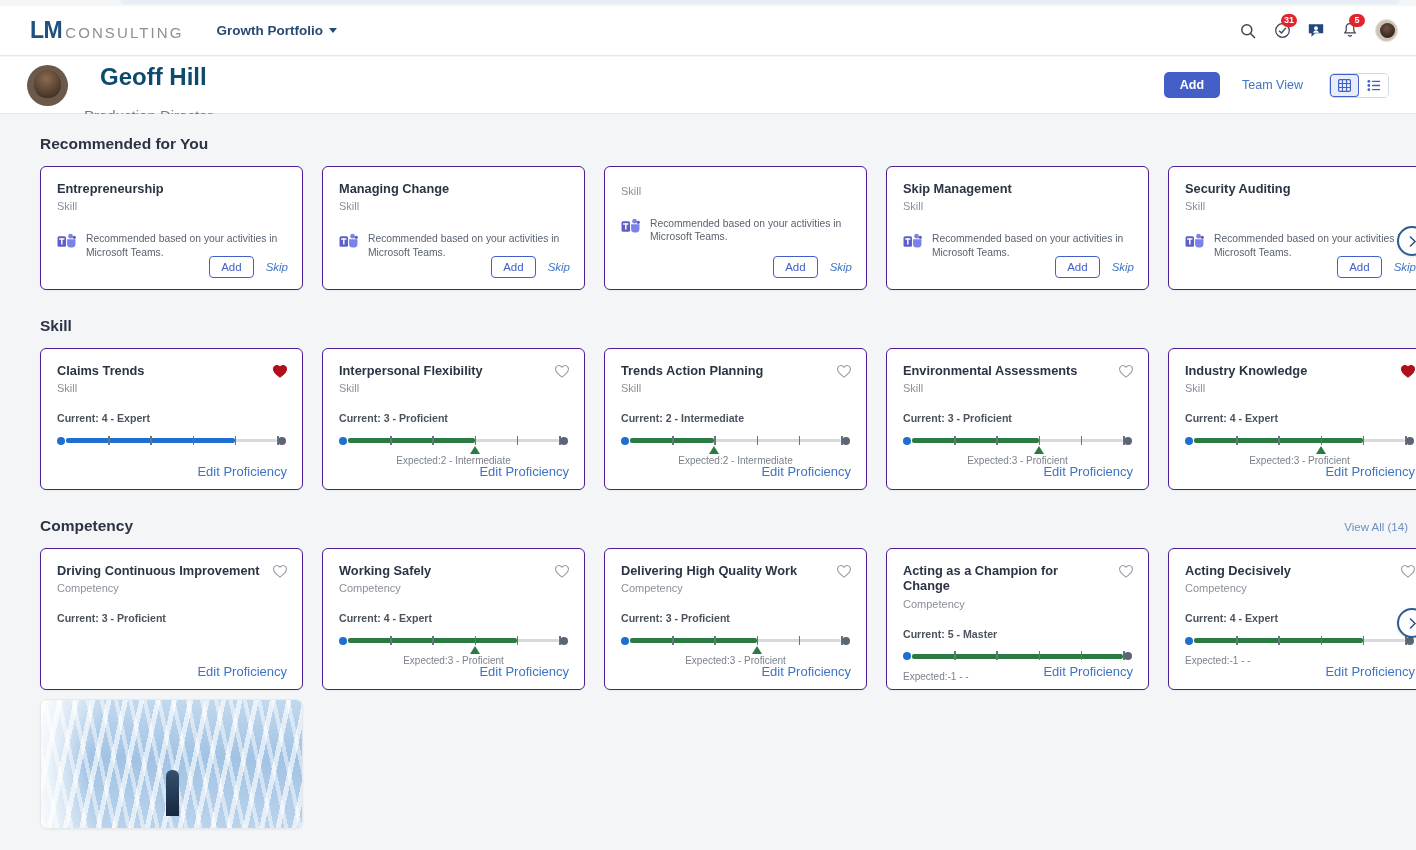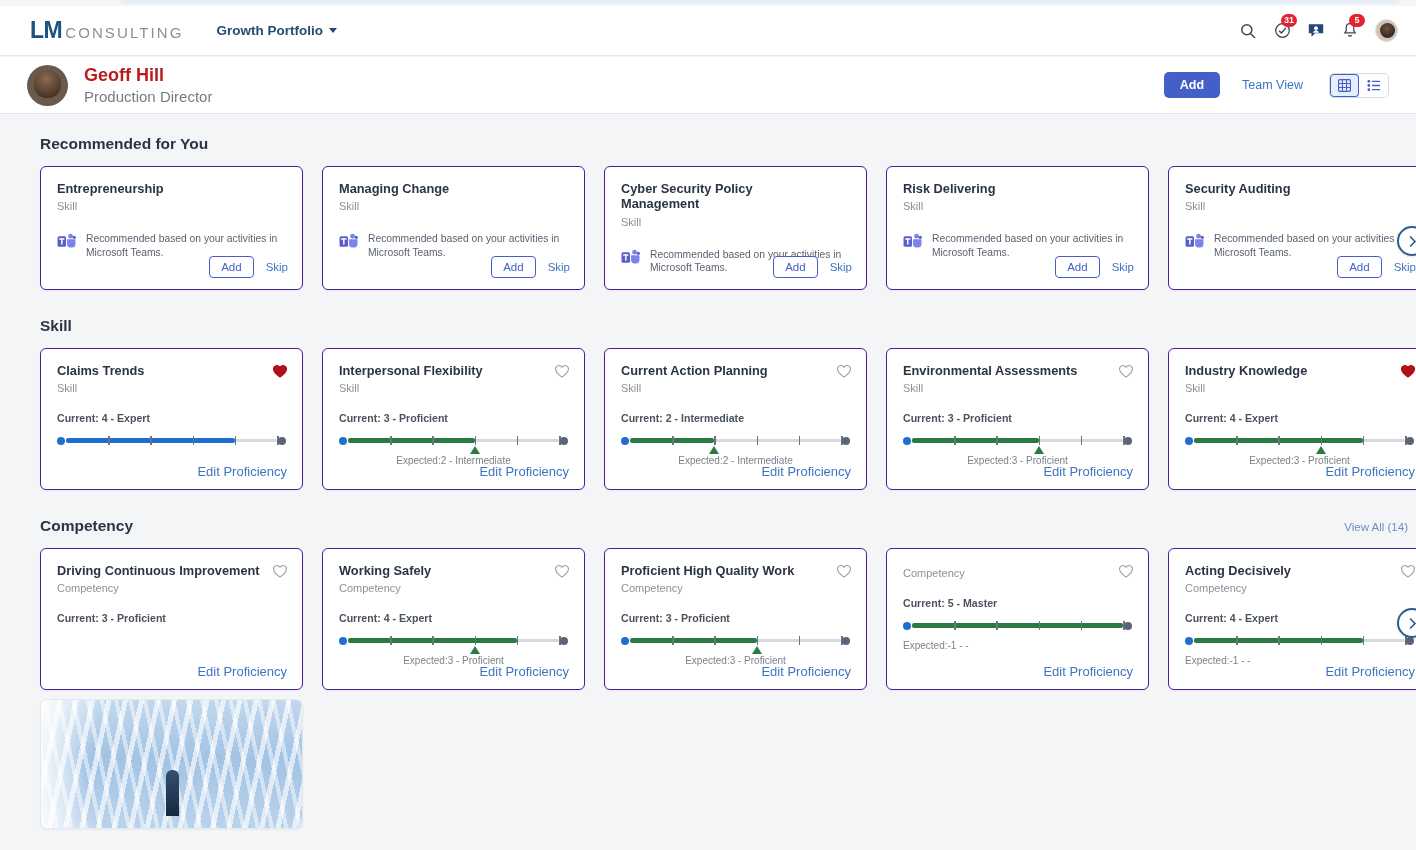--- a/index.html
+++ b/index.html
@@ -93,21 +93,21 @@
     width: 41px; height: 41px; border-radius: 50%;
     margin-left: 27px; overflow: hidden;
     background: #6b5a4c; position: relative; flex: none;
   }
   .avatar-lg::after {
     content: ""; position: absolute; left: 7px; top: 5px;
     width: 27px; height: 28px; border-radius: 50% 50% 46% 46%;
     background: radial-gradient(circle at 45% 32%, #8a6a54 0%, #54402f 60%, #2e2219 100%);
   }
   .pname { margin-left: 16px; }
-  .pname h1 { margin: 0; font-size: 18px; font-weight: bold; color: #b91c1c; }
+  .pname h1 { margin: 16px; font-size: 24px; font-weight: bold; color: #0c4a6e; }
   .pname .ptitle { font-size: 15px; color: #757c86; margin-top: 2px; }
   .profile-actions {
     margin-left: auto; margin-right: 27px;
     display: flex; align-items: center; gap: 0;
   }
   .btn-add {
     background: #4460c8; color: #fff; border: none;
     font-family: "Liberation Sans", sans-serif;
     font-size: 12.5px; font-weight: bold;
     padding: 6px 16px; border-radius: 5px; cursor: pointer;
@@ -172,21 +172,21 @@
   .rec-text { font-size: 10.3px; color: #5a6270; line-height: 1.28; }
   .rec-actions {
     position: absolute; right: 14px; bottom: 11px;
     display: flex; align-items: center; gap: 12px;
   }
   .btn-outline {
     border: 1px solid #4460c8; color: #4460c8; background: #fff;
     font-family: "Liberation Sans", sans-serif;
     font-size: 11.5px; padding: 4px 11px; border-radius: 4px; cursor: pointer;
   }
-  .link-skip { font-size: 11.5px; color: #3e74c4; cursor: pointer; text-decoration: none; }
+  .link-skip { font-size: 11.5px; color: #3e74c4; cursor: pointer; text-decoration: none; font-style: italic; }
 
   
   .prof-card { height: 142px; }
   .heart {
     position: absolute; right: 14px; top: 14px;
     width: 16px; height: 16px; cursor: pointer;
   }
   .current-line {
     font-size: 10.6px; font-weight: bold; color: #4b535e; margin-top: 18px;
   }
@@ -387,40 +387,39 @@
             <path d="M10.6 6.6 h8.9 v5.1 a3.6 3.6 0 0 1 -3.6 3.6 h-1.7 a3.6 3.6 0 0 1 -3.6 -3.6 Z" fill="#7b83eb"></path>
           </svg>
           <div class="rec-text">Recommended based on your activities in Microsoft Teams.</div>
         </div>
         <div class="rec-actions">
           <button class="btn-outline">Add</button>
           <a class="link-skip">Skip</a>
         </div>
       </div>
       <div class="card rec-card">
-        <div class="card-title">Cyber Security Policy Management</div>
         <div class="card-sub">Skill</div>
         <div class="rec-body">
           <svg class="teams-icon" viewBox="0 0 20 18">
             <rect x="0.5" y="3.5" width="9" height="11" rx="1.6" fill="#5b5fc7"></rect>
             <rect x="2.2" y="5.6" width="5.6" height="1.5" fill="#ffffff"></rect>
             <rect x="4.3" y="5.6" width="1.5" height="6.6" fill="#ffffff"></rect>
             <circle cx="14.3" cy="3.4" r="2.5" fill="#7b83eb"></circle>
             <circle cx="18.2" cy="4.6" r="1.8" fill="#5b5fc7"></circle>
             <path d="M10.6 6.6 h8.9 v5.1 a3.6 3.6 0 0 1 -3.6 3.6 h-1.7 a3.6 3.6 0 0 1 -3.6 -3.6 Z" fill="#7b83eb"></path>
           </svg>
           <div class="rec-text">Recommended based on your activities in Microsoft Teams.</div>
         </div>
         <div class="rec-actions">
           <button class="btn-outline">Add</button>
           <a class="link-skip">Skip</a>
         </div>
       </div>
       <div class="card rec-card">
-        <div class="card-title">Risk Delivering</div>
+        <div class="card-title">Skip Management</div>
         <div class="card-sub">Skill</div>
         <div class="rec-body">
           <svg class="teams-icon" viewBox="0 0 20 18">
             <rect x="0.5" y="3.5" width="9" height="11" rx="1.6" fill="#5b5fc7"></rect>
             <rect x="2.2" y="5.6" width="5.6" height="1.5" fill="#ffffff"></rect>
             <rect x="4.3" y="5.6" width="1.5" height="6.6" fill="#ffffff"></rect>
             <circle cx="14.3" cy="3.4" r="2.5" fill="#7b83eb"></circle>
             <circle cx="18.2" cy="4.6" r="1.8" fill="#5b5fc7"></circle>
             <path d="M10.6 6.6 h8.9 v5.1 a3.6 3.6 0 0 1 -3.6 3.6 h-1.7 a3.6 3.6 0 0 1 -3.6 -3.6 Z" fill="#7b83eb"></path>
           </svg>
@@ -501,21 +500,21 @@
             <div class="tick" style="left: calc(100% - 9px);"></div>
             <div class="dot-start"></div>
             <div class="dot-end"></div>
             <div class="tri" style="left: calc(60% - 1.8px);"></div>
           </div>
           <div class="expected centered">Expected:2 - Intermediate</div>
         </div>
         <a class="edit-prof">Edit Proficiency</a>
       </div>
       <div class="card prof-card">
-        <div class="card-title">Current Action Planning</div>
+        <div class="card-title">Trends Action Planning</div>
         <div class="card-sub">Skill</div>
         <svg class="heart" viewBox="0 0 18 17">
           <path d="M9 15.4 C 2.2 10.6 0.8 7.6 2.1 4.6 C 3.3 1.8 7 1.4 9 4.3 C 11 1.4 14.7 1.8 15.9 4.6 C 17.2 7.6 15.8 10.6 9 15.4 Z" fill="none" stroke="#9aa1ab" stroke-width="1.3"></path>
         </svg>
         <div class="current-line">Current: 2 - Intermediate</div>
         <div class="meter-wrap">
           <div class="meter">
             <div class="meter-track"></div>
             <div class="meter-fill" style="background: rgb(43, 122, 65); width: calc(40% - 7.2px);"></div>
             <div class="tick" style="left: calc(20% + 5.4px);"></div>
@@ -613,21 +612,21 @@
             <div class="tick" style="left: calc(100% - 9px);"></div>
             <div class="dot-start"></div>
             <div class="dot-end"></div>
             <div class="tri" style="left: calc(60% - 1.8px);"></div>
           </div>
           <div class="expected centered">Expected:3 - Proficient</div>
         </div>
         <a class="edit-prof">Edit Proficiency</a>
       </div>
       <div class="card prof-card">
-        <div class="card-title">Proficient High Quality Work</div>
+        <div class="card-title">Delivering High Quality Work</div>
         <div class="card-sub">Competency</div>
         <svg class="heart" viewBox="0 0 18 17">
           <path d="M9 15.4 C 2.2 10.6 0.8 7.6 2.1 4.6 C 3.3 1.8 7 1.4 9 4.3 C 11 1.4 14.7 1.8 15.9 4.6 C 17.2 7.6 15.8 10.6 9 15.4 Z" fill="none" stroke="#9aa1ab" stroke-width="1.3"></path>
         </svg>
         <div class="current-line">Current: 3 - Proficient</div>
         <div class="meter-wrap">
           <div class="meter">
             <div class="meter-track"></div>
             <div class="meter-fill" style="background: rgb(43, 122, 65); width: calc(60% - 10.8px);"></div>
             <div class="tick" style="left: calc(20% + 5.4px);"></div>
@@ -637,20 +636,21 @@
             <div class="tick" style="left: calc(100% - 9px);"></div>
             <div class="dot-start"></div>
             <div class="dot-end"></div>
             <div class="tri" style="left: calc(60% - 1.8px);"></div>
           </div>
           <div class="expected centered">Expected:3 - Proficient</div>
         </div>
         <a class="edit-prof">Edit Proficiency</a>
       </div>
       <div class="card prof-card">
+        <div class="card-title">Acting as a Champion for Change</div>
         <div class="card-sub">Competency</div>
         <svg class="heart" viewBox="0 0 18 17">
           <path d="M9 15.4 C 2.2 10.6 0.8 7.6 2.1 4.6 C 3.3 1.8 7 1.4 9 4.3 C 11 1.4 14.7 1.8 15.9 4.6 C 17.2 7.6 15.8 10.6 9 15.4 Z" fill="none" stroke="#9aa1ab" stroke-width="1.3"></path>
         </svg>
         <div class="current-line">Current: 5 - Master</div>
         <div class="meter-wrap">
           <div class="meter">
             <div class="meter-track"></div>
             <div class="meter-fill" style="background: rgb(43, 122, 65); width: calc(100% - 18px);"></div>
             <div class="tick" style="left: calc(20% + 5.4px);"></div>

